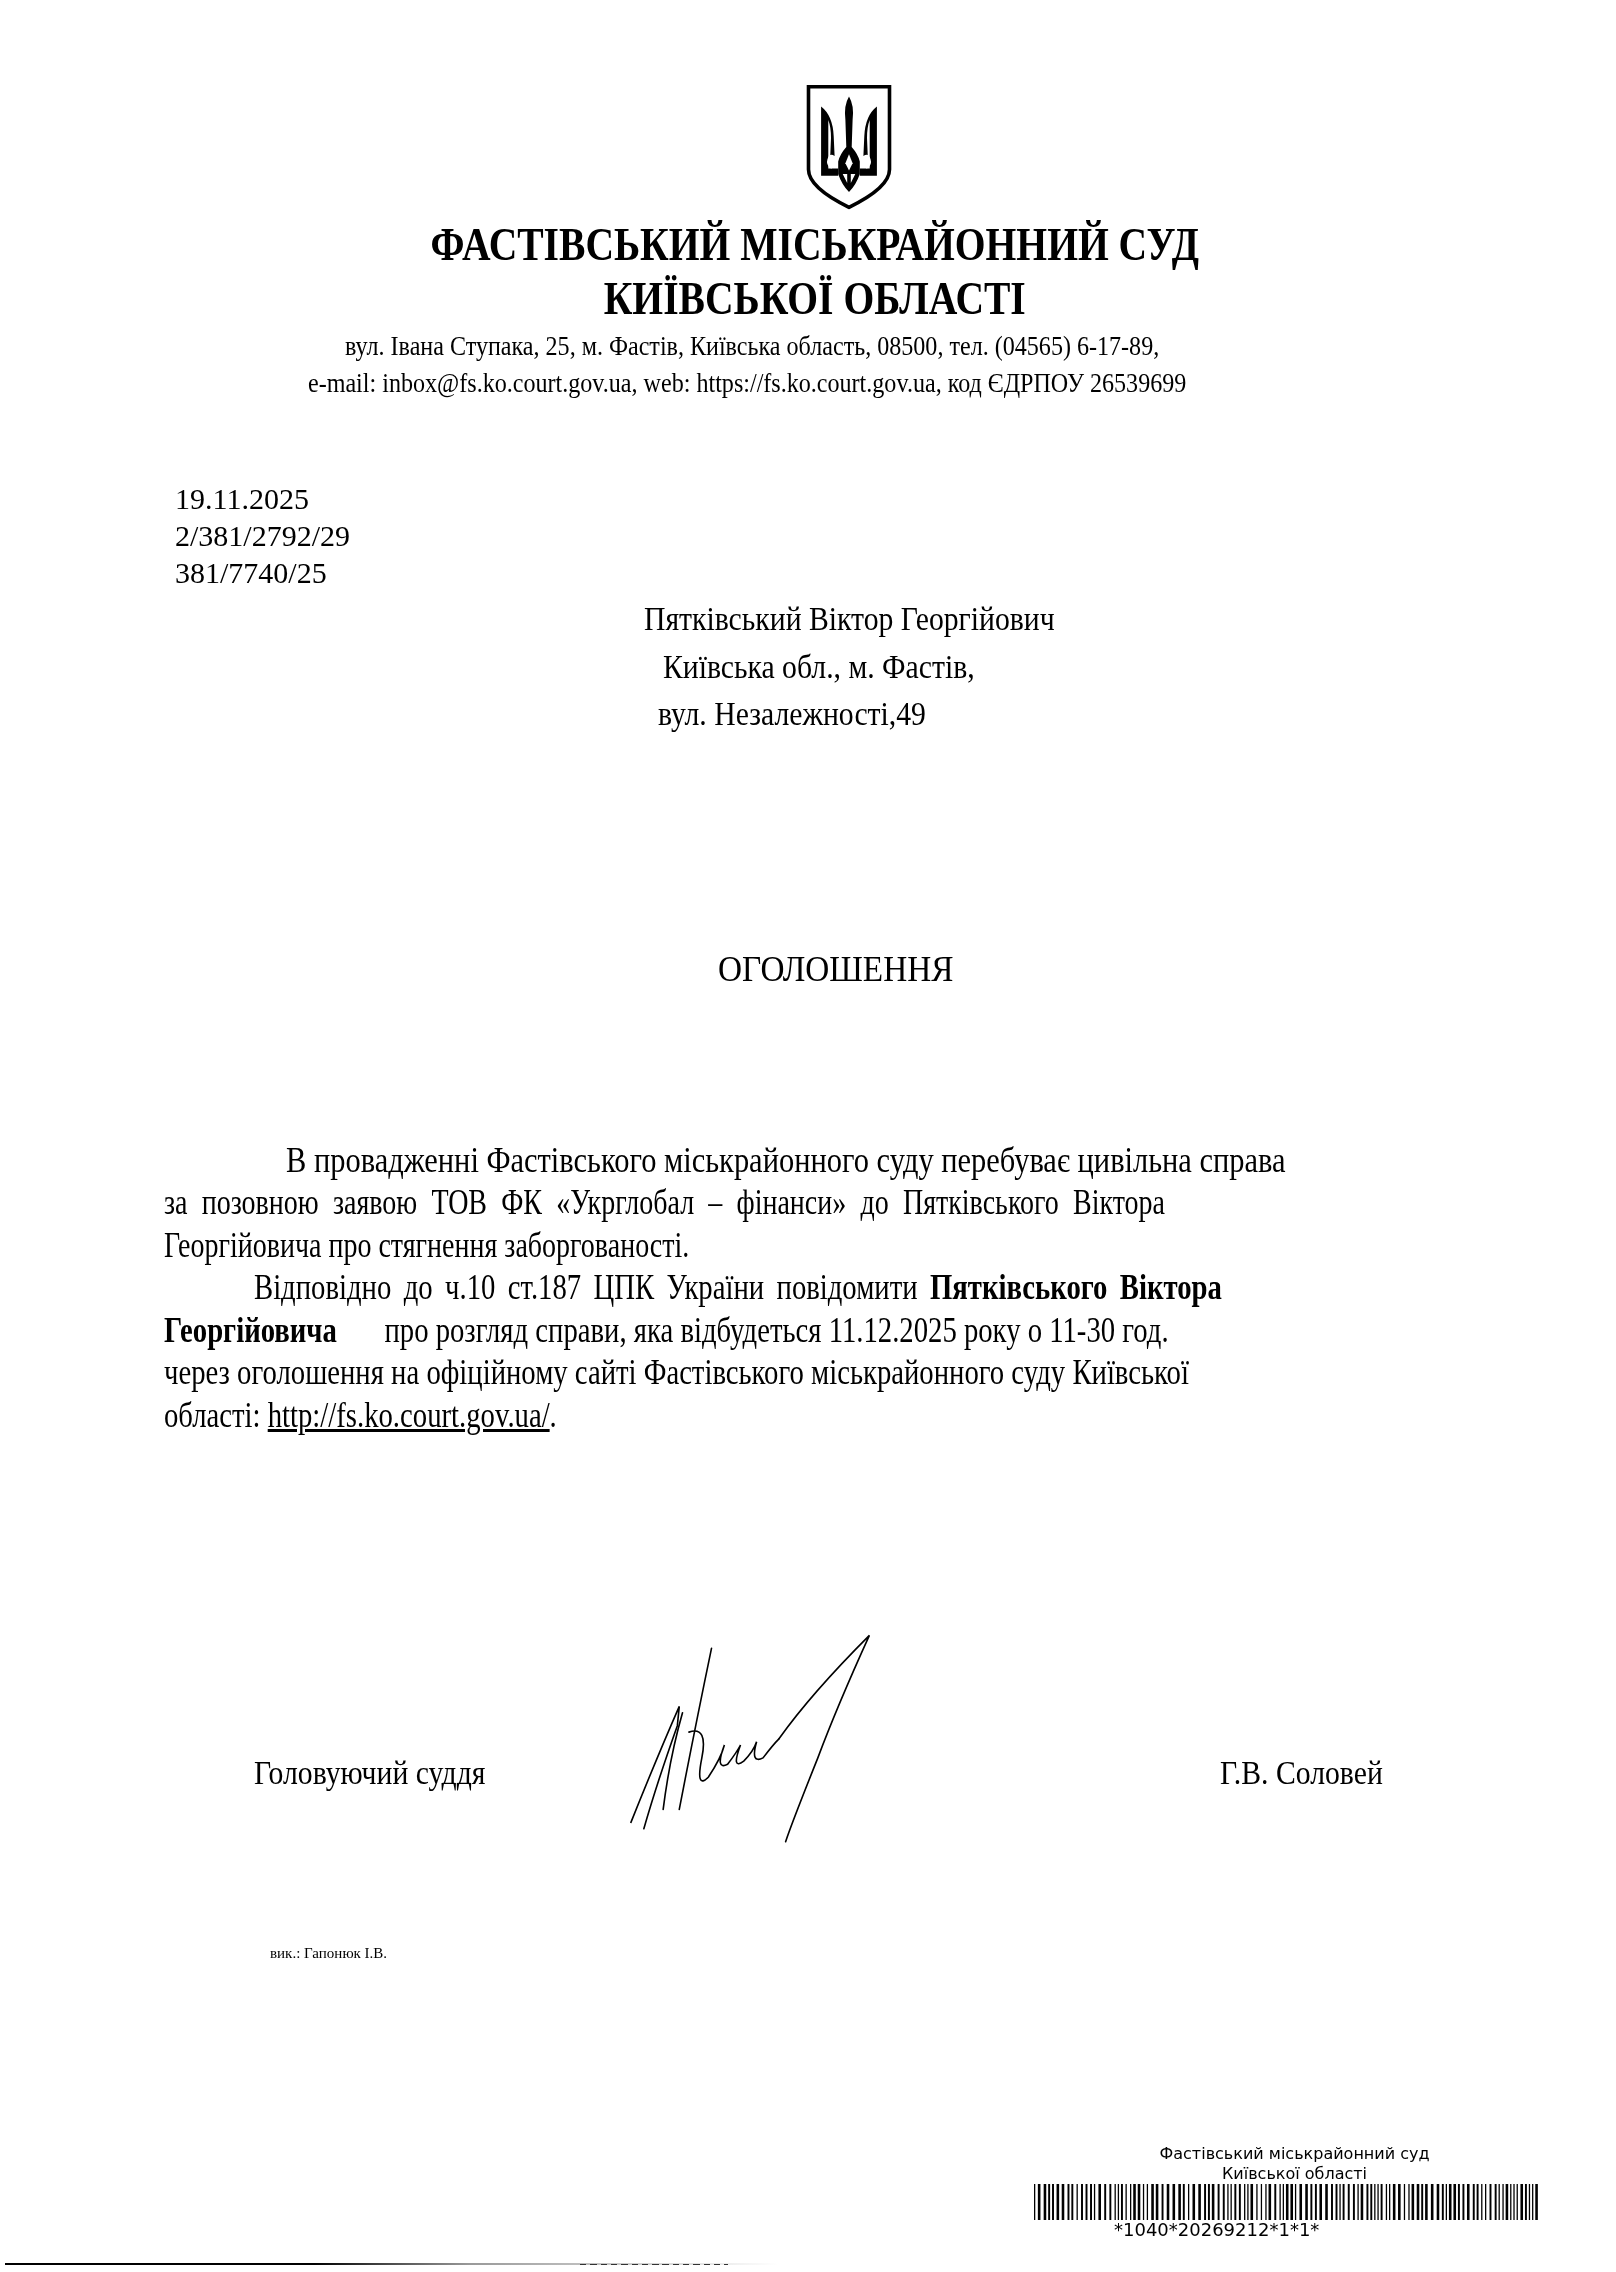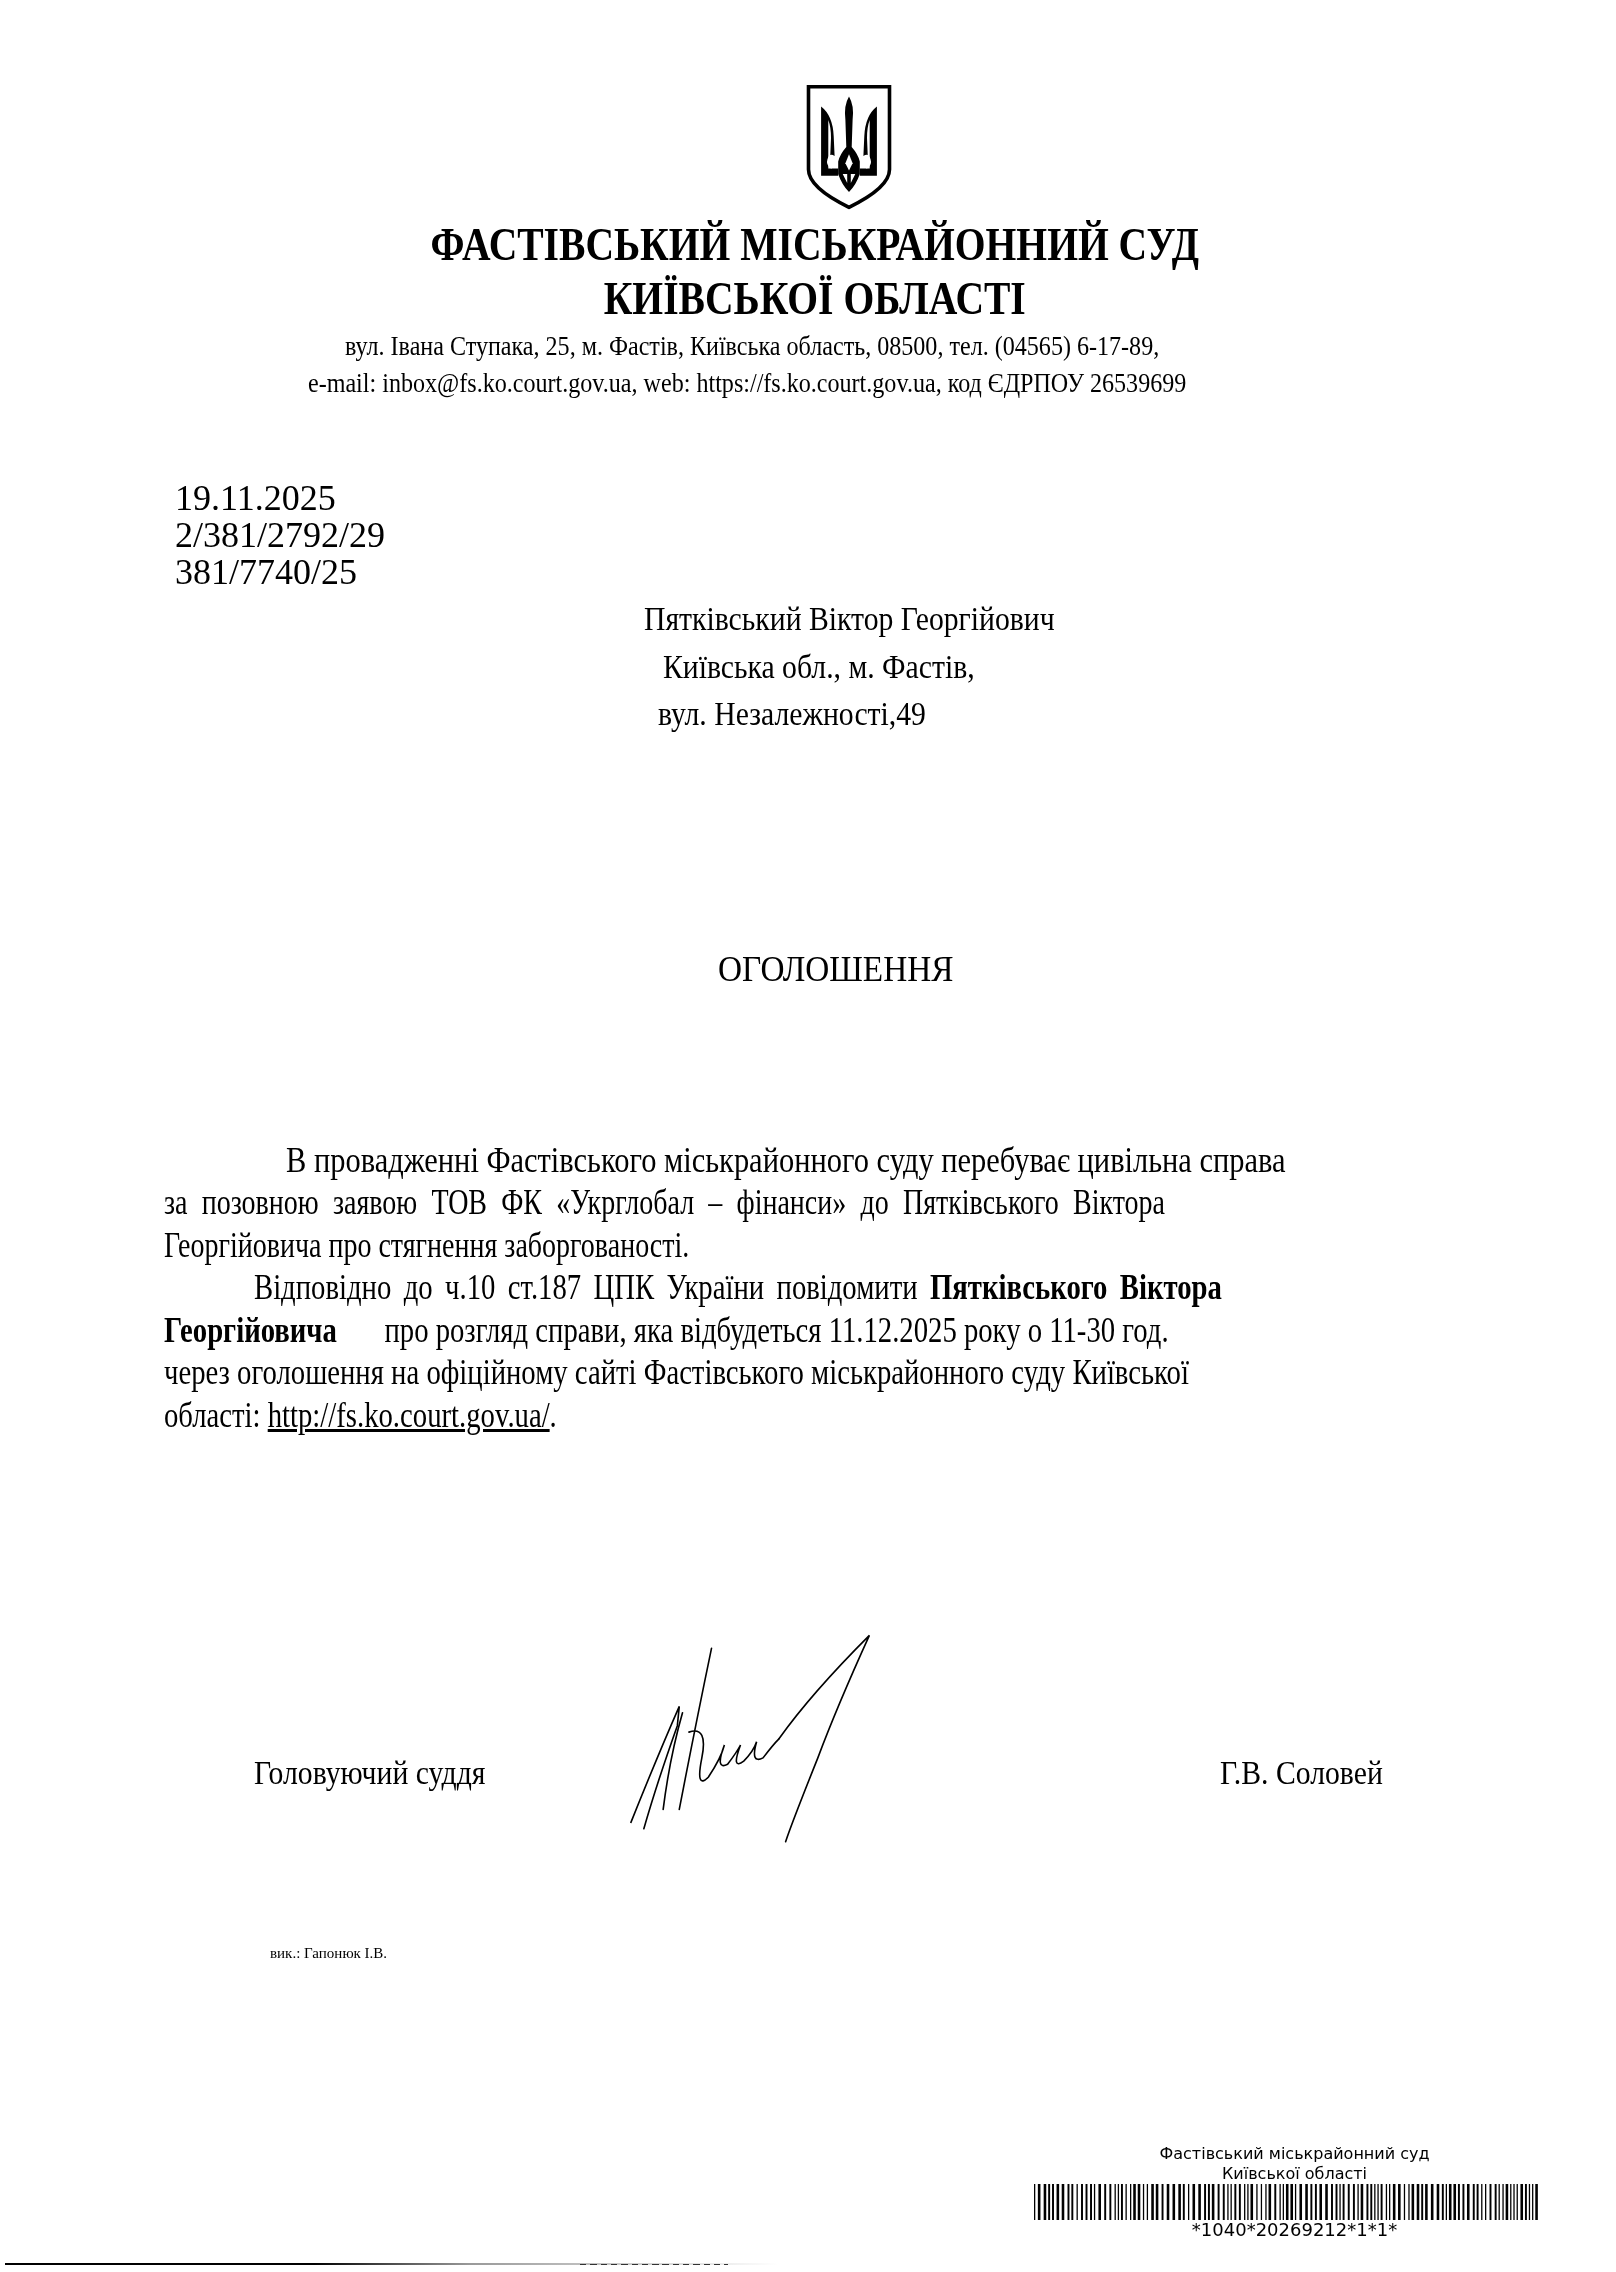--- a/index.html
+++ b/index.html
@@ -15,21 +15,21 @@
       transform: scaleX(0.86); transform-origin: 856px 0;
     }
     .title1 { top: 216px; }
     .title2 { top: 270px; }
     .contact {
       font-size: 28px; line-height: 37px; white-space: nowrap;
       transform: scaleX(0.86); transform-origin: 0 0;
     }
     .contact1 { left: 345px; top: 327px; }
     .contact2 { left: 308px; top: 364px; }
-    .refs { left: 175px; top: 480px; font-size: 36px; line-height: 37px; }
+    .refs { left: 175px; top: 480px; font-size: 30px; line-height: 37px; }
     .refs div { white-space: nowrap; }
     .addressee {
       font-size: 33px; line-height: 48px; white-space: nowrap;
       transform: scaleX(0.9); transform-origin: 0 0;
     }
     .addr1 { left: 644px; top: 595px; }
     .addr2 { left: 663px; top: 643px; }
     .addr3 { left: 658px; top: 690px; }
     .heading { left: 718px; top: 950px; font-size: 35px; white-space: nowrap; transform: scaleX(0.95); transform-origin: 0 0; }
     .body-text {
@@ -43,21 +43,21 @@
     .judge-name { left: 1220px; top: 1755px; }
     .signature { left: 618px; top: 1629px; width: 361px; height: 232px; }
     .executor { left: 254px; top: 1945px; font-size: 15px; font-weight: normal; white-space: nowrap; margin-left: 16px; }
     .stamp-text {
       font-family: "DejaVu Sans", sans-serif; font-size: 16px; text-align: center;
       left: 1114px; width: 361px; white-space: nowrap;
     }
     .stamp1 { top: 2144px; }
     .stamp2 { top: 2164px; }
     .barcode { left: 1034px; top: 2184px; width: 509px; height: 36px; }
-    .barcode-num { left: 1114px; width: 361px; top: 2219px; text-align: center; font-family: "DejaVu Sans", sans-serif; font-size: 18px; white-space: nowrap; }
+    .barcode-num { left: 1114px; width: 361px; top: 2219px; text-align: left; font-family: "DejaVu Sans", sans-serif; font-size: 18px; white-space: nowrap; }
     .scan-line { left: 5.2px; top: 2263px; width: 773px; height: 1.9px; background: linear-gradient(90deg,#000 0,#000 40%,#999 60%,transparent 100%); }
     .scan-line2 { left: 580px; top: 2264px; width: 148px; height: 1.3px; background: repeating-linear-gradient(90deg,#333 0,#333 6.4px,transparent 6.4px,transparent 10.3px); }
   </style>
 </head>
 <body>
 
 <svg class="abs emblem" viewBox="0 0 100 140">
   <path d="M5 3 H95 V95 Q95 115 50 137 Q5 115 5 95 Z" fill="none" stroke="#000" stroke-width="4"></path>
   <path d="M50 14 Q56 24 54 40 L53 70 Q60 78 62 86 L62 100 Q58 112 50 120 Q42 112 38 100 L38 86 Q40 78 47 70 L46 40 Q44 24 50 14 Z" fill="#000"></path>
   <path d="M19 25 Q32 35 33 58 L34 80 Q28 76 26 84 Q24 90 30 94 L38 94 L38 102 L19 102 Z" fill="#000"></path>

